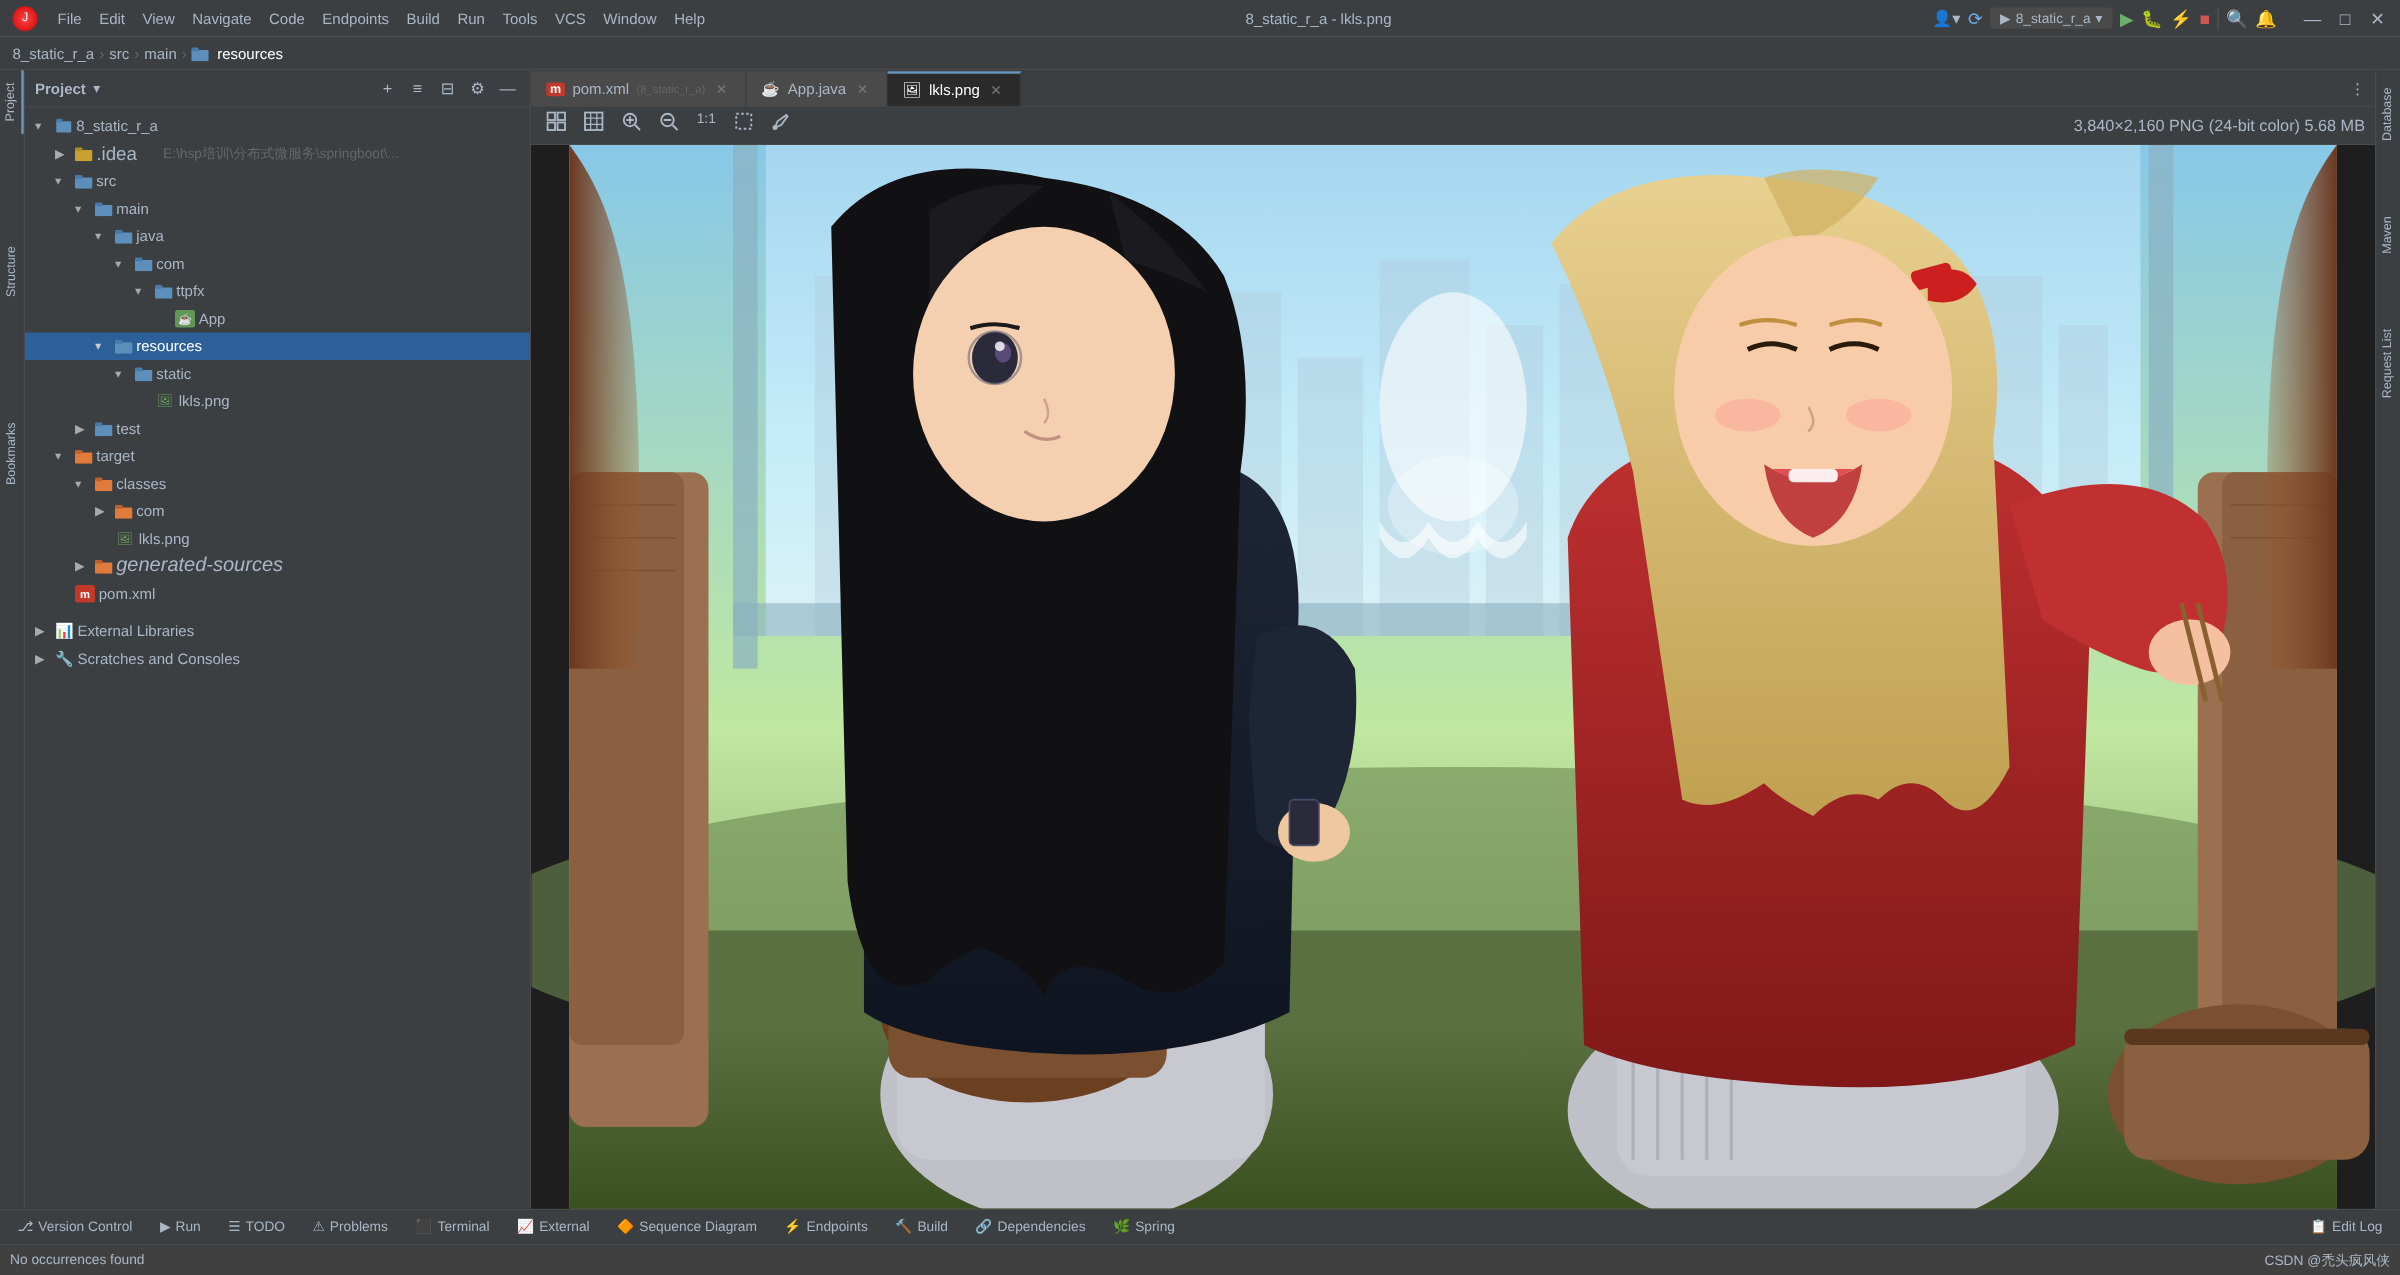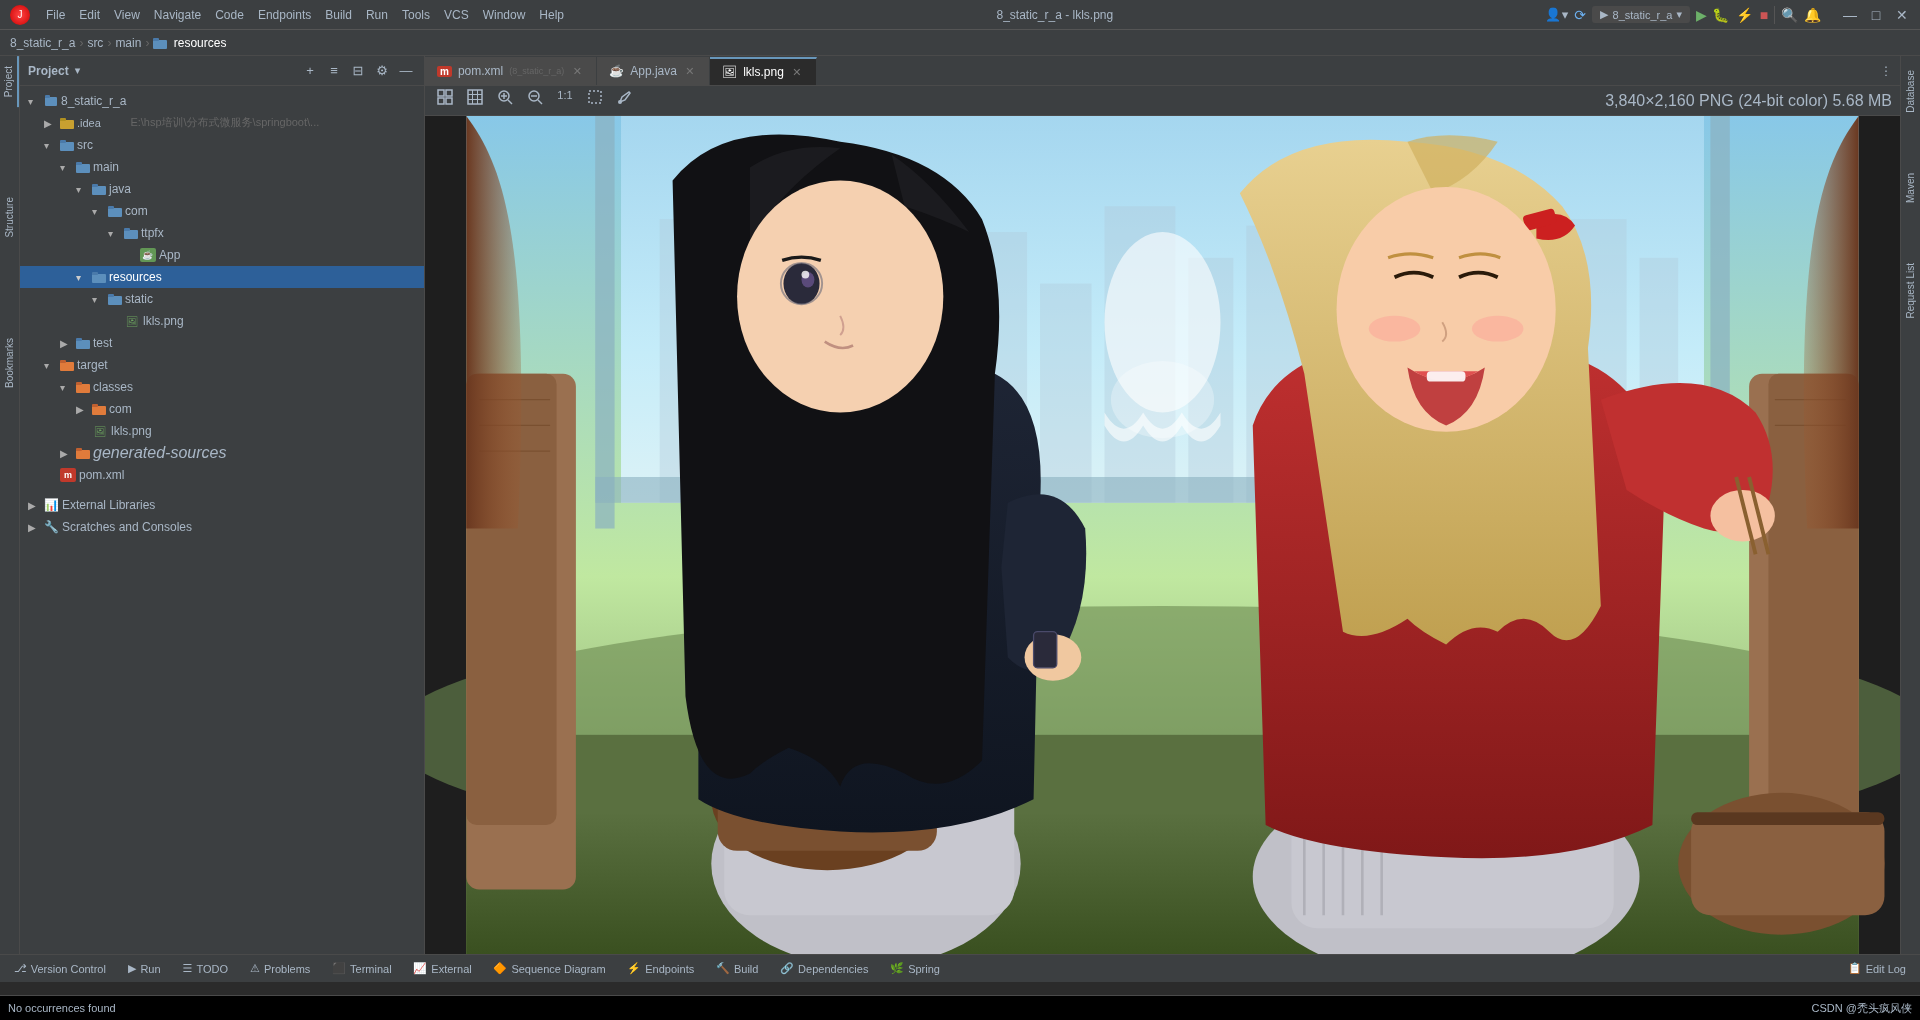--- a/index.html
+++ b/index.html
@@ -233,48 +233,47 @@
       width: 24px;
       height: 24px;
       display: flex;
       justify-content: center;
       cursor: pointer;
       border-radius: 3px;
       font-size: 14px;
       color: #a9b7c6;
     }
     .img-info {
-      font-size: 16px;
+      font-size: 13px;
       color: #a9b7c6;
     }
 
     
     .image-container {
       flex: 1;
       overflow: hidden;
       background: #1e1e1e;
       position: relative;
       display: flex;
       align-items: center;
       justify-content: center;
     }
 
     
     .status-bar {
       height: 25px;
-      background: #000000;
+      background: #404040;
       display: flex;
       align-items: center;
       padding: 0 8px;
       border-top: 1px solid #4a4a4a;
       font-size: 11px;
       color: #a9b7c6;
       justify-content: space-between;
       flex-shrink: 0;
-      margin-top: 13px;
     }
     .status-left { display: flex; align-items: center; gap: 8px; }
     .status-right { display: flex; align-items: flex-end; gap: 12px; }
 
     
     .bottom-tabs {
       height: 28px;
       background: #3c3f41;
       display: flex;
       align-items: center;
@@ -405,21 +404,21 @@
         <span style="font-size:12px;color:#a9b7c6;">8_static_r_a</span>
         <span style="font-size:11px;color:#666;margin-left:4px;margin-top:43px;">E:\hsp培训\分布式微服务\springboot\...</span>
       </div>
 
       <div class="tree-row indent2">
         <span style="width:16px;font-size:10px;color:#aaa;">▶</span>
         <svg width="14" height="12" viewBox="0 0 14 12" style="margin-right:3px;flex-shrink:0;">
           <rect x="0" y="3" width="14" height="9" rx="1" fill="#c8a030"></rect>
           <rect x="0" y="1" width="6" height="3" rx="1" fill="#b09020"></rect>
         </svg>
-        <span style="font-size:11px;">.idea</span>
+        <span style="font-size:15px;">.idea</span>
       </div>
 
       <div class="tree-row indent2">
         <span style="width:16px;font-size:10px;color:#aaa;">▾</span>
         <svg width="14" height="12" viewBox="0 0 14 12" style="margin-right:3px;flex-shrink:0;">
           <rect x="0" y="3" width="14" height="9" rx="1" fill="#5c8fbc"></rect>
           <rect x="0" y="1" width="6" height="3" rx="1" fill="#4a7aaa"></rect>
         </svg>
         <span style="font-size:12px;">src</span>
       </div>

